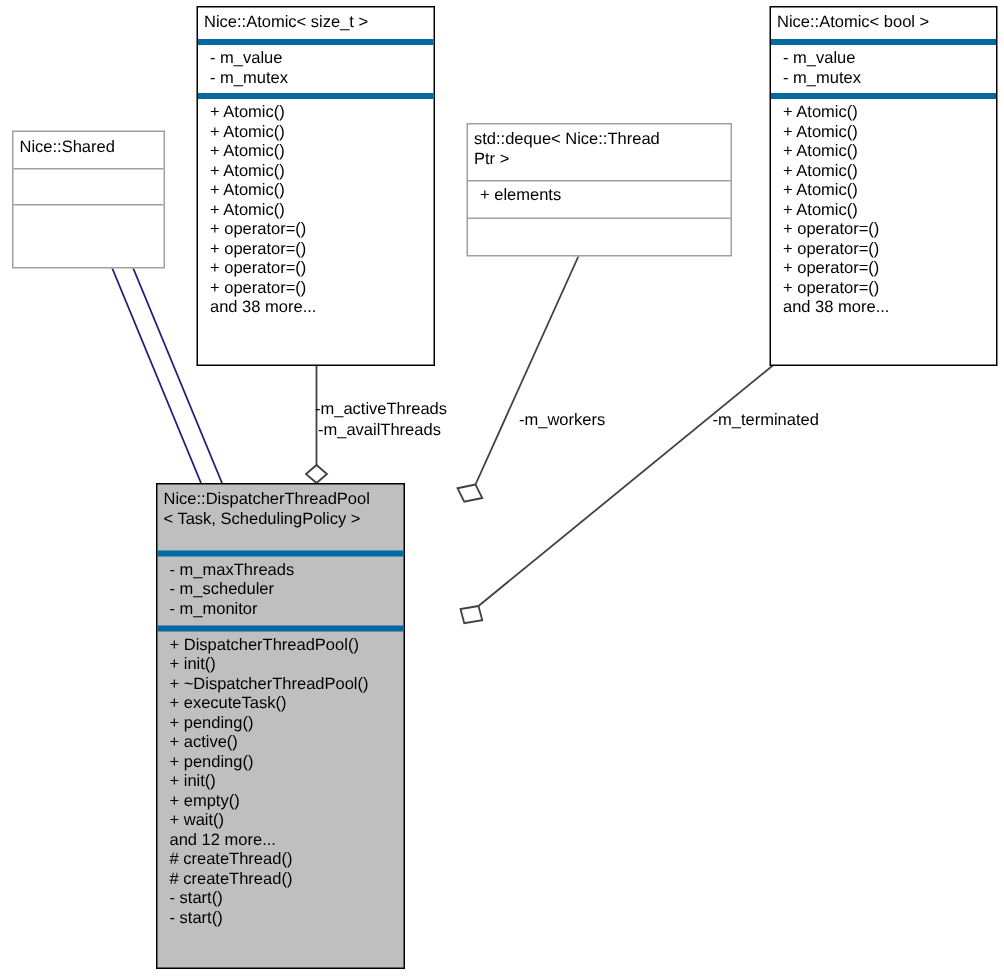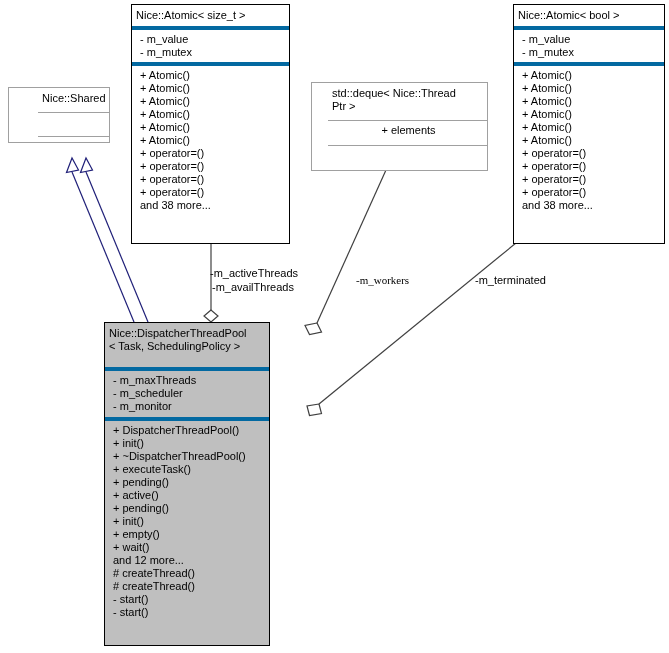--- a/index.html
+++ b/index.html
@@ -100,21 +100,21 @@
       <line x1="386" y1="170" x2="317" y2="323" stroke="#404040" stroke-width="1.2"></line>
       <polygon points="317,323 305,325.5 309.5,334.5 321.5,332" fill="#ffffff" stroke="#404040" stroke-width="1.2"></polygon>
     </g>
 
     <g>
       <line x1="516" y1="243" x2="319" y2="404" stroke="#404040" stroke-width="1.2"></line>
       <polygon points="319,404 307,406 309.5,415.5 321.5,413.5" fill="#ffffff" stroke="#404040" stroke-width="1.2"></polygon>
     </g>
   </svg>
 
-  <div class="node gray" style="left:8px; top:87px; width:102px; height:56px;padding-left:29px;">
+  <div class="node gray" style="left:8px; top:87px; width:102px; height:92px;">
     <div class="compartment title" style="height:24px;">
       <div class="line center">Nice::Shared</div>
     </div>
     <div class="compartment" style="height:24px;"></div>
     <div class="compartment" style="height:24px;"></div>
   </div>
 
   <div class="node black" style="left:131px; top:4px; width:159px; height:240px;">
     <div class="compartment title">
       <div class="line center">Nice::Atomic&lt; size_t &gt;</div>
@@ -154,26 +154,26 @@
       <div class="line">+ Atomic()</div>
       <div class="line">+ Atomic()</div>
       <div class="line">+ operator=()</div>
       <div class="line">+ operator=()</div>
       <div class="line">+ operator=()</div>
       <div class="line">+ operator=()</div>
       <div class="line">and 38 more...</div>
     </div>
   </div>
 
-  <div class="node gray" style="left:311px; top:82px; width:177px; height:89px;padding-left:16px;">
+  <div class="node gray" style="left:311px; top:82px; width:177px; height:89px;">
     <div class="compartment title" style="height:37px;">
       <div class="line center">std::deque&lt; Nice::Thread</div>
       <div class="line center">Ptr &gt;</div>
     </div>
-    <div class="compartment" style="height:25px;text-align:center;">
+    <div class="compartment" style="height:25px;">
       <div class="line">+ elements</div>
     </div>
     <div class="compartment" style="height:25px;"></div>
   </div>
 
   <div class="node black filled" style="left:104px; top:322px; width:166px; height:324px;">
     <div class="compartment title" style="height:44px;">
       <div class="line center">Nice::DispatcherThreadPool</div>
       <div class="line center">&lt; Task, SchedulingPolicy &gt;</div>
     </div>
@@ -196,16 +196,16 @@
       <div class="line">and 12 more...</div>
       <div class="line"># createThread()</div>
       <div class="line"># createThread()</div>
       <div class="line">- start()</div>
       <div class="line">- start()</div>
     </div>
   </div>
 
   <div class="edge-label" style="left:210px; top:267px;">-m_activeThreads</div>
   <div class="edge-label" style="left:212px; top:281px;">-m_availThreads</div>
-  <div class="edge-label" style="left:356px; top:274px;font-family:Liberation Serif, serif;">-m_workers</div>
+  <div class="edge-label" style="left:346px; top:274px;">-m_workers</div>
   <div class="edge-label" style="left:475px; top:274px;">-m_terminated</div>
 
 </div>
 
 </body></html>

